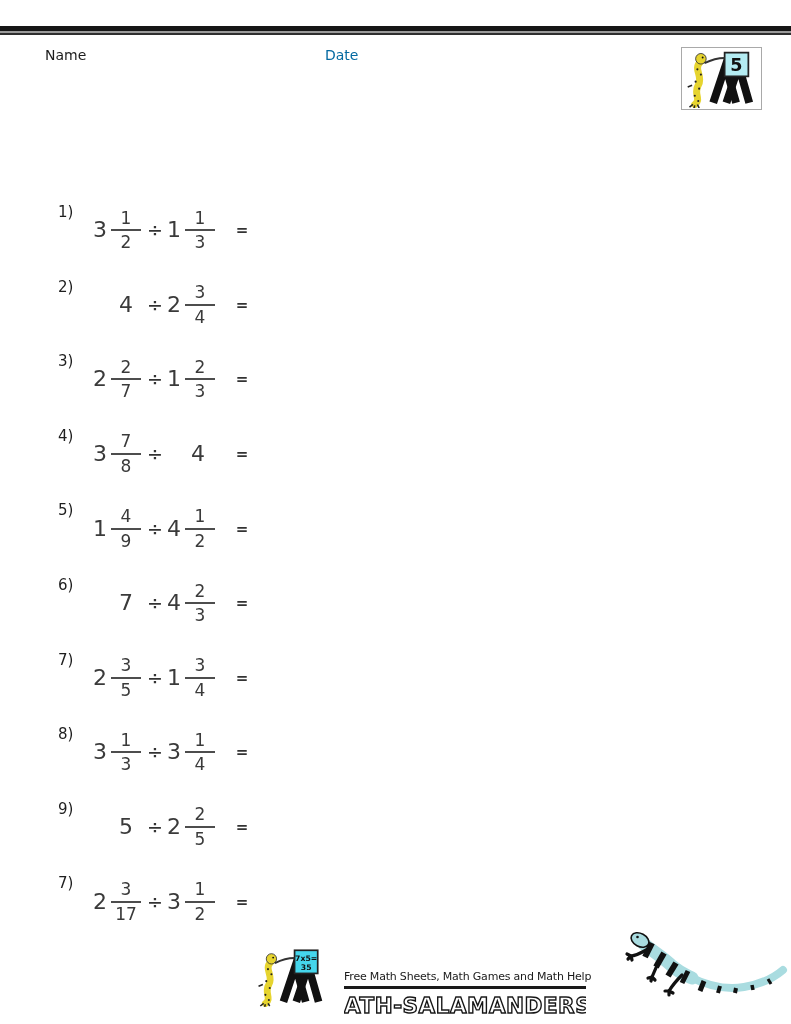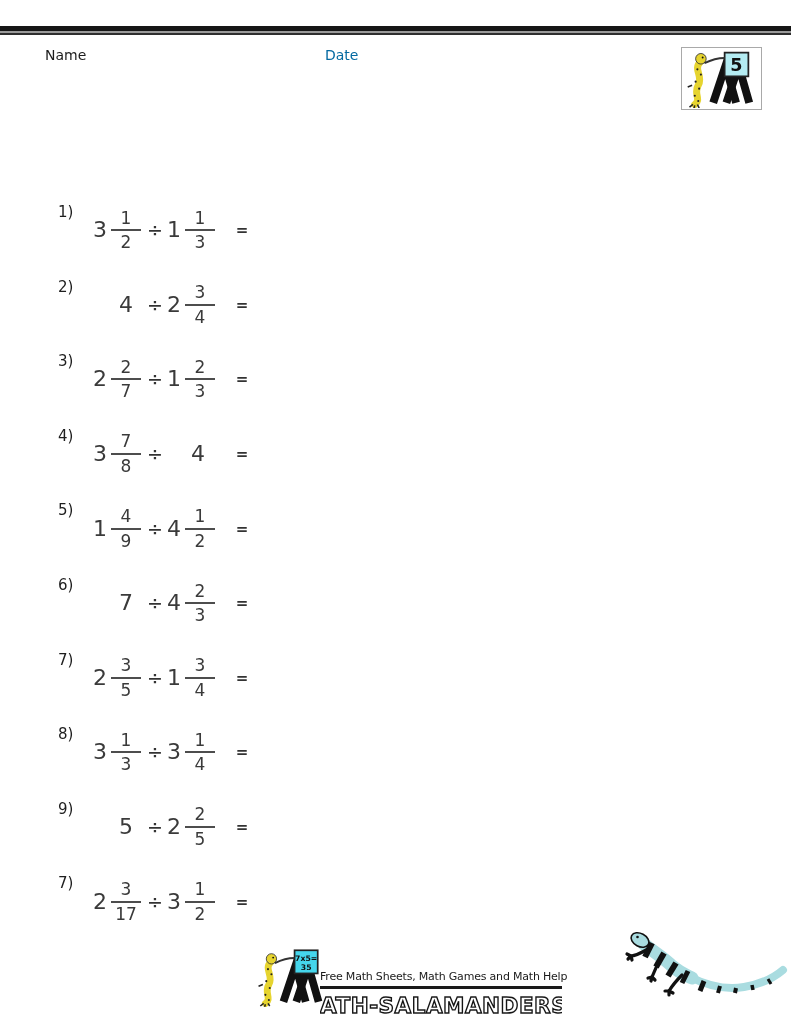--- a/index.html
+++ b/index.html
@@ -49,21 +49,21 @@
   .whole { font-size:22px; padding-right:4px; line-height:1; }
   .int-val { font-size:22px; line-height:1; }
   .frac { display:inline-flex; flex-direction:column; align-items:center; min-width:30px; }
   .fnum, .fden { font-size:17px; line-height:1.1; padding:0 3px; text-align:center; }
   .fnum { padding-bottom:2px; }
   .fden { border-top:2px solid #4d4d4d; width:100%; padding-top:2px; }
   .op-sign { width:28px; text-align:center; font-size:19px; color:#333; }
   .eq-sign { width:54px; text-align:center; font-size:15px; font-weight:bold; color:#333; }
 
   
-  .footer { position:absolute; left:256px; top:942px; display:flex; align-items:flex-start; }
+  .footer { position:absolute; left:256px; top:942px; display:flex; align-items:flex-start;gap:24px; }
   .footer-text { width:242px; margin-left:-8px; }
   .tagline { margin-top:28px; text-align:left; font-size:11px; font-weight:normal; color:#1a1a1a; letter-spacing:-0.2px; white-space:nowrap; }
   .footer-line { margin-top:3px; height:3px; background:#1a1a1a; }
   .site-svg { display:block; margin-top:1px; }
 
   .lizard-wrap { position:absolute; left:624px; top:930px; }
 </style>
 </head>
 <body>
 

